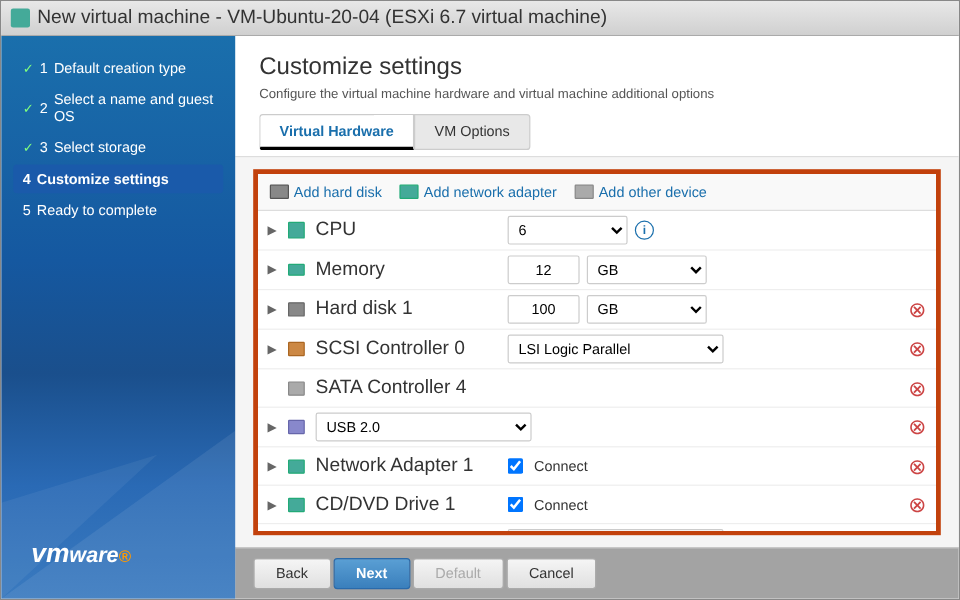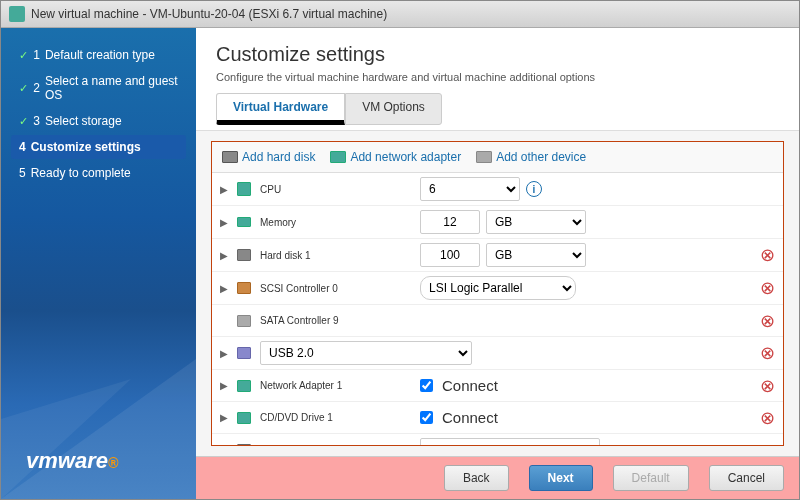--- a/index.html
+++ b/index.html
@@ -1,74 +1,74 @@
 <!DOCTYPE html>
 <html><head>
   <meta charset="utf-8">
   <style>
     * { box-sizing: border-box; margin: 0; padding: 0; }
     body { font-family: Arial, sans-serif; font-size: 12px; background: #d0d8e0; width: 800px; height: 500px; overflow: hidden; }
 
     .window { width: 800px; height: 500px; display: flex; flex-direction: column; background: #fff; border: 1px solid #888; }
 
-    .titlebar { background: linear-gradient(to bottom, #e8e8e8, #d0d0d0); padding: 5px 8px; font-size: 12px; color: #333; border-bottom: 1px solid #aaa; display: flex; align-items: center; gap: 6px; }
+    .titlebar { background: linear-gradient(to bottom, #e8e8e8, #d0d0d0); padding: 5px 8px; font-size: 16px; color: #333; border-bottom: 1px solid #aaa; display: flex; align-items: center; gap: 6px; }
     .titlebar-icon { width: 16px; height: 16px; background: #4a9; border-radius: 2px; }
 
     .content { display: flex; flex: 1; overflow: hidden; }
 
     
     .sidebar { width: 195px; background: linear-gradient(to bottom, #1a6fac 0%, #1558a0 40%, #1a4f8c 60%, #2a6ab5 80%, #3a7abf 100%); display: flex; flex-direction: column; position: relative; overflow: hidden; }
     .sidebar-steps { padding: 15px 10px; flex: 1; }
     .sidebar-step { padding: 5px 8px; color: #fff; font-size: 12px; cursor: pointer; border-radius: 3px; margin-bottom: 2px; display: flex; align-items: center; gap: 5px; }
     .sidebar-step.active { background: #1a5aaa; font-weight: bold; }
     .sidebar-step .check { color: #7fff7f; font-size: 11px; }
 
     .vmware-logo { padding: 15px; color: #fff; font-size: 20px; font-weight: bold; position: absolute; bottom: 10px; left: 10px; }
     .vmware-logo span { color: #fff; }
     .vmware-vm { color: #f90; font-style: italic; font-weight: bold; font-size: 22px; }
-    .vmware-ware { color: #fff; font-style: italic; font-size: 22px; }
+    .vmware-ware { color: #fff; font-style: italic; font-size: 18px; }
 
     
     .sidebar-decoration { position: absolute; bottom: 0; left: 0; width: 195px; height: 200px; overflow: hidden; }
     .sidebar-decoration svg { width: 100%; height: 100%; }
 
     
     .main { flex: 1; background: #f5f5f5; display: flex; flex-direction: column; }
 
     .main-header { padding: 15px 20px 5px; background: #fff; border-bottom: 1px solid #ddd; }
     .main-title { font-size: 20px; font-weight: normal; color: #333; margin-bottom: 5px; }
     .main-subtitle { font-size: 11px; color: #555; margin-bottom: 10px; }
 
     .tabs { display: flex; gap: 0; margin-top: 5px; }
     .tab { padding: 6px 16px; border: 1px solid #ccc; background: #e8e8e8; cursor: pointer; font-size: 12px; color: #333; }
-    .tab.active { background: #fff; border-bottom: 5px solid #000000; color: #1a6fac; font-weight: bold; }
+    .tab.active { background: #fff; border-bottom: 3px solid #000000; color: #1a6fac; font-weight: bold; }
     .tab:first-child { border-radius: 3px 0 0 3px; }
     .tab:last-child { border-radius: 0 3px 3px 0; text-align: right; }
 
-    .main-body { flex: 1; overflow-y: auto; background: #fff; border: 1px solid #c2410c; margin: 10px 15px; }
+    .main-body { flex: 1; overflow-y: auto; background: #fff; border: 4px solid #c2410c; margin: 10px 15px; }
 
     
     .device-toolbar { padding: 8px 10px; border-bottom: 1px solid #ddd; display: flex; gap: 15px; align-items: center; background: #f9f9f9; }
     .device-btn { display: flex; align-items: center; gap: 4px; cursor: pointer; color: #1a6fac; font-size: 12px; text-decoration: none; }
 
     
     .hw-row { display: flex; align-items: center; border-bottom: 1px solid #eee; padding: 4px 8px; min-height: 32px; }
     .hw-expand { width: 14px; color: #666; cursor: pointer; font-size: 10px; }
     .hw-icon { width: 20px; height: 16px; margin-right: 6px; display: flex; align-items: center; justify-content: center; }
-    .hw-label { flex: 0 0 160px; font-size: 10px; color: #333; }
+    .hw-label { flex: 0 0 160px; font-size: 16px; color: #333; }
     .hw-controls { flex: 1; display: flex; align-items: center; gap: 6px; }
     .hw-select { border: 1px solid #ccc; background: #fff; padding: 2px 4px; font-size: 12px; height: 24px; min-width: 100px; border-radius: 2px; }
     .hw-input { border: 1px solid #ccc; background: #fff; padding: 2px 4px; font-size: 12px; height: 24px; width: 60px; border-radius: 2px; text-align: center; }
     .hw-remove { color: #cc4444; cursor: pointer; margin-left: auto; font-size: 16px; }
     .hw-info { color: #1a6fac; cursor: pointer; font-size: 13px; }
     .hw-checkbox { margin-right: 3px; }
-    .hw-check-label { font-size: 15px; color: #333; }
-
-    
-    .footer { padding: 8px 15px; background: #fca5a5; border-top: 1px solid #ccc; display: flex; justify-content: flex-end; gap: 20px; align-items: center; }
+    .hw-check-label { font-size: 12px; color: #333; }
+
+    
+    .footer { padding: 8px 15px; background: #a3a3a3; border-top: 1px solid #ccc; display: flex; justify-content: flex-start; gap: 2px; align-items: center; }
     .btn { padding: 5px 18px; border: 1px solid #aaa; background: linear-gradient(to bottom, #f5f5f5, #e0e0e0); cursor: pointer; font-size: 12px; border-radius: 3px; color: #333; }
     .btn.disabled { color: #aaa; cursor: default; }
     .btn.primary { background: linear-gradient(to bottom, #5a9fd4, #3a7fbc); color: #fff; border-color: #2a6aaa; font-weight: bold; }
 
     
     .icon-cpu { display: inline-block; width: 14px; height: 14px; background: #4a9; border: 1px solid #2a7; border-radius: 1px; }
     .icon-mem { display: inline-block; width: 14px; height: 10px; background: #4a9; border: 1px solid #2a7; border-radius: 1px; }
     .icon-hdd { display: inline-block; width: 14px; height: 12px; background: #888; border: 1px solid #666; border-radius: 1px; }
     .icon-scsi { display: inline-block; width: 14px; height: 12px; background: #c84; border: 1px solid #a62; border-radius: 1px; }
     .icon-sata { display: inline-block; width: 14px; height: 12px; background: #aaa; border: 1px solid #888; border-radius: 1px; }
@@ -206,45 +206,45 @@
             </div>
           </div>
 
           <div class="hw-row">
             <span class="hw-expand">▶</span>
             <span class="hw-icon">
                 <span class="icon-scsi"></span>
               </span>
             <span class="hw-label">SCSI Controller 0</span>
             <div class="hw-controls">
-              <select class="hw-select" style="width:156px;border-radius:10px;">
+              <select class="hw-select" style="width:180px;">
                 <option>LSI Logic Parallel</option><option>LSI Logic SAS</option><option>VMware Paravirtual</option><option>BusLogic</option>
               </select>
               <span class="hw-remove" style="margin-left:auto;color:#cc4444;cursor:pointer;font-size:18px;">⊗</span>
             </div>
           </div>
 
           <div class="hw-row">
             <span class="hw-expand" style="visibility:hidden;">▶</span>
             <span class="hw-icon">
                 <span class="icon-sata"></span>
               </span>
-            <span class="hw-label">SATA Controller 9</span>
+            <span class="hw-label">SATA Controller 4</span>
             <div class="hw-controls">
               <span class="hw-remove" style="margin-left:auto;color:#cc4444;cursor:pointer;font-size:18px;">⊗</span>
             </div>
           </div>
 
           <div class="hw-row">
             <span class="hw-expand">▶</span>
             <span class="hw-icon">
                 <span class="icon-usb"></span>
               </span>
             <div class="hw-controls">
-              <select class="hw-select" style="width:212px;">
+              <select class="hw-select" style="width:180px;">
                 <option>USB 2.0</option><option>USB 1.1</option><option>USB 3.0</option>
               </select>
               <span class="hw-remove" style="margin-left:auto;color:#cc4444;cursor:pointer;font-size:18px;">⊗</span>
             </div>
           </div>
 
           <div class="hw-row">
             <span class="hw-expand">▶</span>
             <span class="hw-icon">
                 <span class="icon-net"></span>

